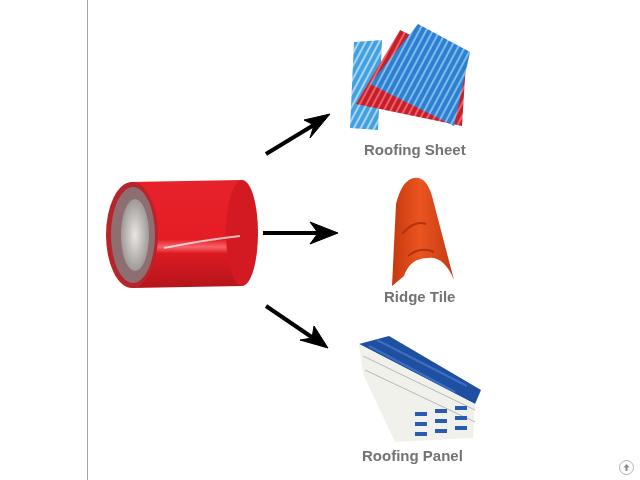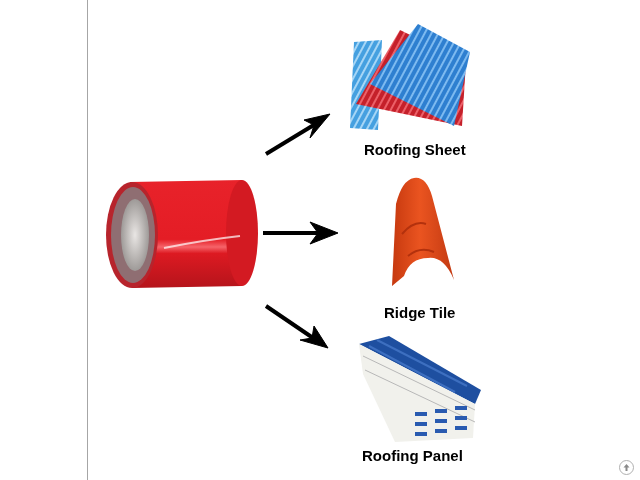--- a/index.html
+++ b/index.html
@@ -1,19 +1,19 @@
 <!DOCTYPE html>
 <html><head>
 <meta charset="utf-8">
 <style>
   html, body { margin:0; padding:0; background:#ffffff; }
   body { width:640px; height:480px; position:relative; overflow:hidden; font-family:"Liberation Sans", sans-serif; }
   .vline { position:absolute; left:87px; top:0; width:1px; height:480px; background:#a6a6a6; }
   .abs { position:absolute; }
-  .label { position:absolute; font-family:"Liberation Sans", sans-serif; font-weight:bold; font-size:15px; color:#000000; white-space:nowrap; }
+  .label { position:absolute; font-family:"Liberation Sans", sans-serif; font-weight:bold; font-size:15px; color:#737373; white-space:nowrap; }
   .scrolltop { position:absolute; left:619px; top:460px; width:13px; height:13px; border:1px solid #b0b0b0; border-radius:50%; background:#fff; display:flex; align-items:center; justify-content:center; }
 </style>
 </head>
 <body>
 
 <div class="vline"></div>
 
 <svg class="abs" style="left:104px;top:176px" width="160" height="116">
   <defs>
     <linearGradient id="coilBody" x1="0" y1="0" x2="0" y2="1">
@@ -77,21 +77,21 @@
     <linearGradient id="tileG" x1="0" y1="0" x2="1" y2="0">
       <stop offset="0" stop-color="#c6390f"></stop>
       <stop offset="0.45" stop-color="#ea5420"></stop>
       <stop offset="1" stop-color="#c33a12"></stop>
     </linearGradient>
   </defs>
   <path d="M4 110 L8 28 Q14 4 26 2 Q38 0 44 20 L66 104 Q56 80 40 82 Q22 82 16 100 Z" fill="url(#tileG)"></path>
   <path d="M14 58 Q26 44 38 48" stroke="#b3310d" stroke-width="2" fill="none"></path>
   <path d="M20 80 Q32 70 46 76" stroke="#b3310d" stroke-width="2" fill="none"></path>
 </svg>
-<div class="label" style="left:384px;top:304px">Ridge Tile</div>
+<div class="label" style="left:384px;top:288px">Ridge Tile</div>
 
 <svg class="abs" style="left:355px;top:334px" width="130" height="110">
   <path d="M4 10 L34 2 L126 56 L120 70 Z" fill="#1e4fa0"></path>
   <path d="M14 12 L100 58" stroke="#3d6fc0" stroke-width="2"></path>
   <path d="M22 6 L112 52" stroke="#3d6fc0" stroke-width="2"></path>
   <path d="M4 10 L120 70 L118 104 L40 108 L8 40 Z" fill="#f1f1ec"></path>
   <path d="M8 22 L120 76" stroke="#b8b8b8" stroke-width="1"></path>
   <path d="M10 36 L120 88" stroke="#b8b8b8" stroke-width="1"></path>
   <g fill="#2a5bb0">
     <rect x="60" y="78" width="12" height="4"></rect>

